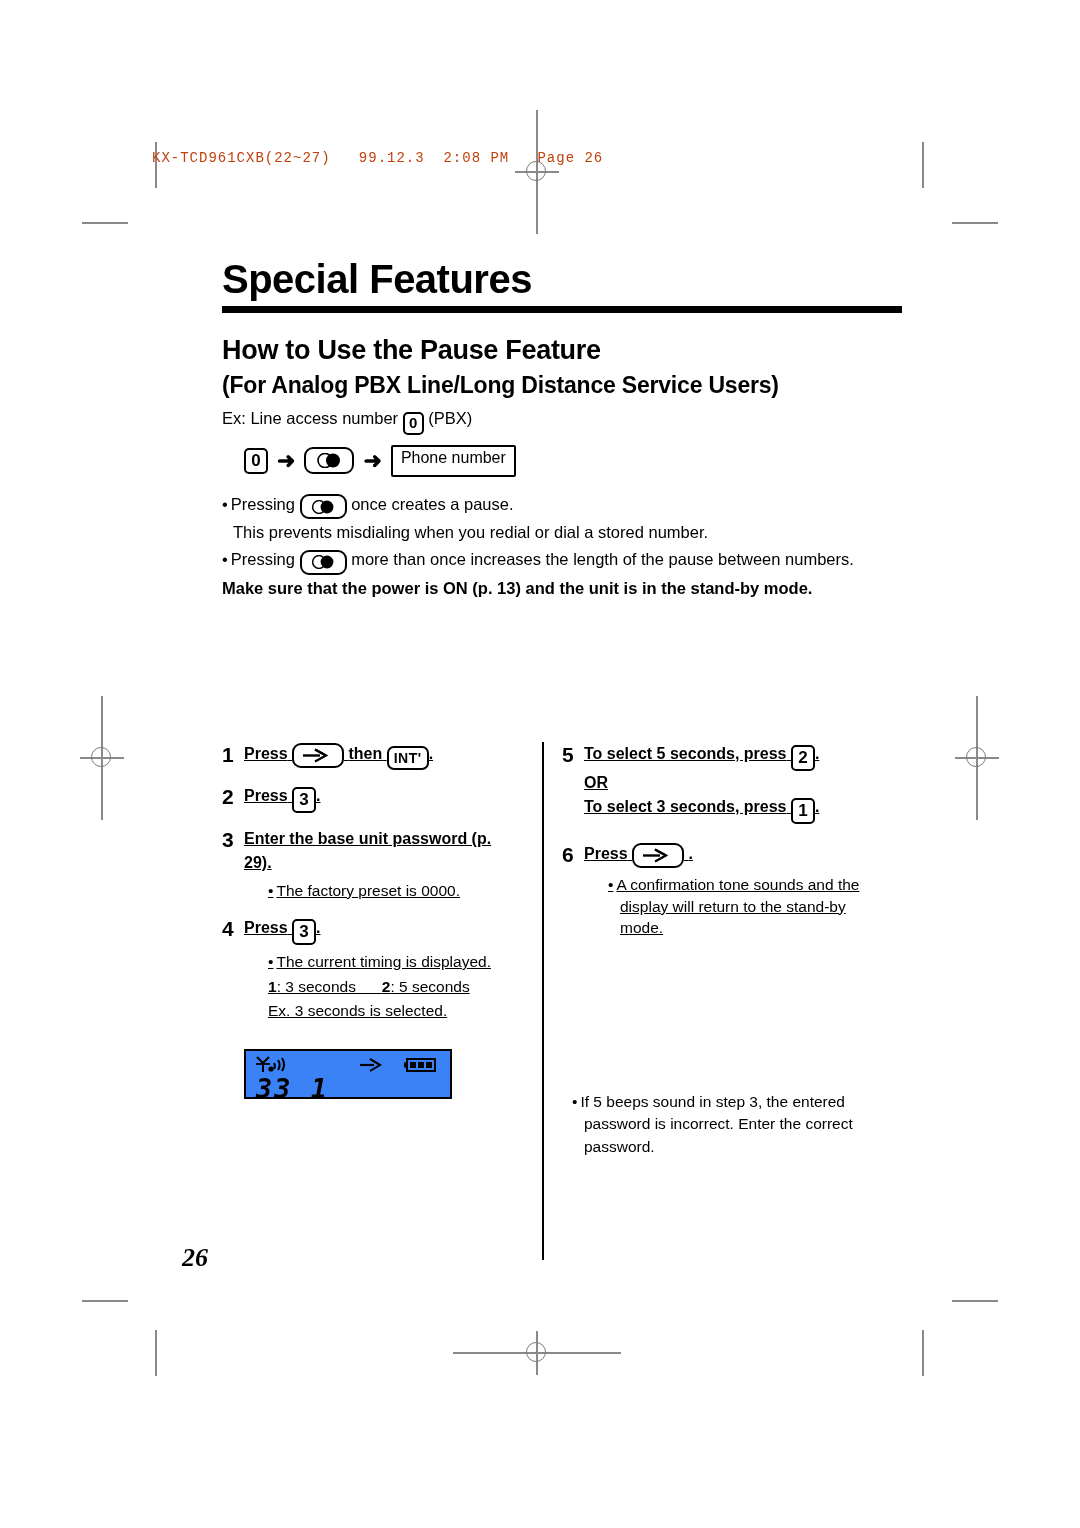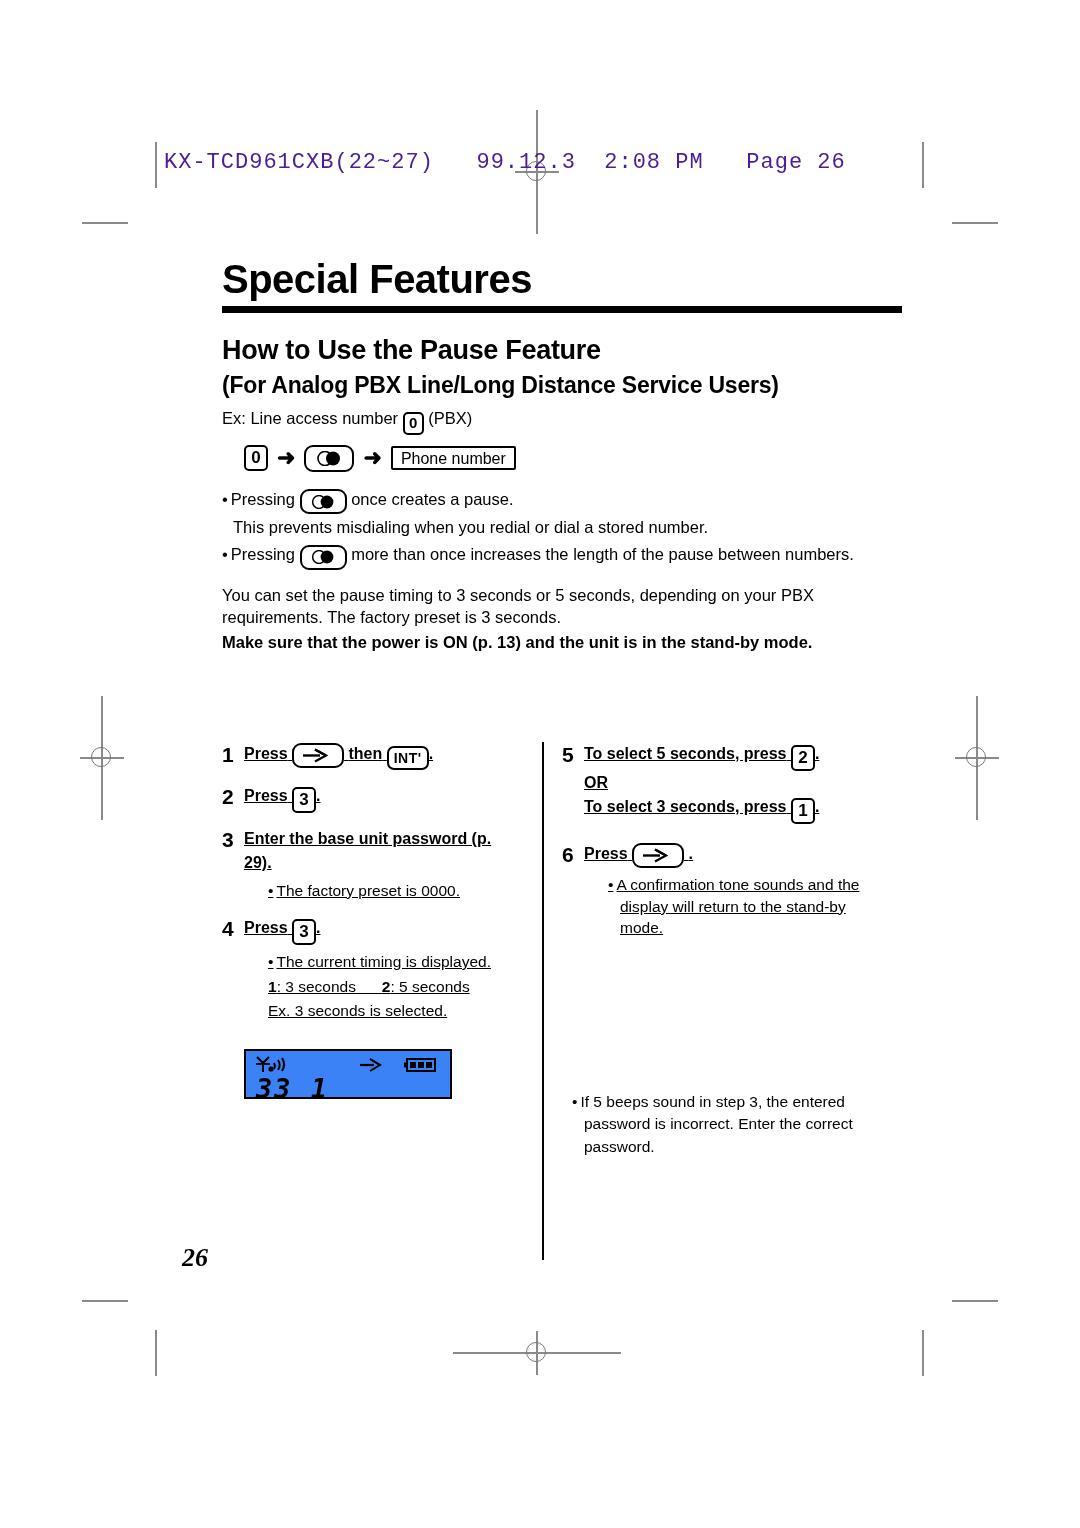--- a/index.html
+++ b/index.html
@@ -41,27 +41,27 @@
   .regmark .hl {
     position: absolute; top: 21px; left: 0;
     width: 44px; height: 2px; background: #8a8a8a;
   }
   .regmark.long-h .hl { left: -62px; width: 168px; }
   .regmark.long-v .vl { top: -40px; height: 124px; }
 
   
   .slug {
     position: absolute;
-    left: 164px;
+    left: 152px;
     top: 150px;
     font-family: "Liberation Mono", "DejaVu Sans Mono", monospace;
-    font-size: 22px;
+    font-size: 14px;
     letter-spacing: 1.0px;
     white-space: pre;
-    color: #4c1d95;
+    color: #c2410c;
   }
   .slug-rule {
     position: absolute;
     left: 155px;
     top: 142px;
     width: 2px;
     height: 44px;
     background: #8a8a8a;
   }
 
@@ -153,21 +153,21 @@
   .key-int {
     height: 24px;
     border-radius: 7px;
     padding: 0 5px;
     font-size: 14px;
     letter-spacing: 0.5px;
   }
   .key-box {
     border: 2px solid #000;
     border-radius: 2px;
-    padding: 2px 8px 0 8px;
+    padding: 2px 8px 8px 8px;
     font-size: 16px;
     display: inline-flex;
     align-items: center;
     background: #fff;
     font-weight: normal;
   }
   .arrow-big {
     font-size: 22px;
     line-height: 1;
     font-weight: bold;
@@ -354,21 +354,20 @@
     <span class="key key-pause">
       <svg width="28" height="14" viewBox="0 0 28 14" aria-hidden="true">
         <circle cx="10" cy="7" r="6.4" fill="#fff" stroke="#000" stroke-width="1.5"></circle>
         <circle cx="18" cy="7" r="6.4" fill="#000"></circle>
       </svg>
     </span>
     <span>more than once increases the length of the pause between numbers.</span>
   </p>
 
 
-  <p class="body">You can set the pause timing to 3 seconds or 5 seconds, depending on your PBX requirements. The factory preset is 3 seconds.</p>
   <p class="body bold-note" style="margin-top:2px;">Make sure that the power is ON (p. 13) and the unit is in the stand-by mode.</p>
 
 </div>
 
 <div class="steps">
   <div class="col-div"></div>
 
   <div class="col col-left">
 
     <div class="step">

